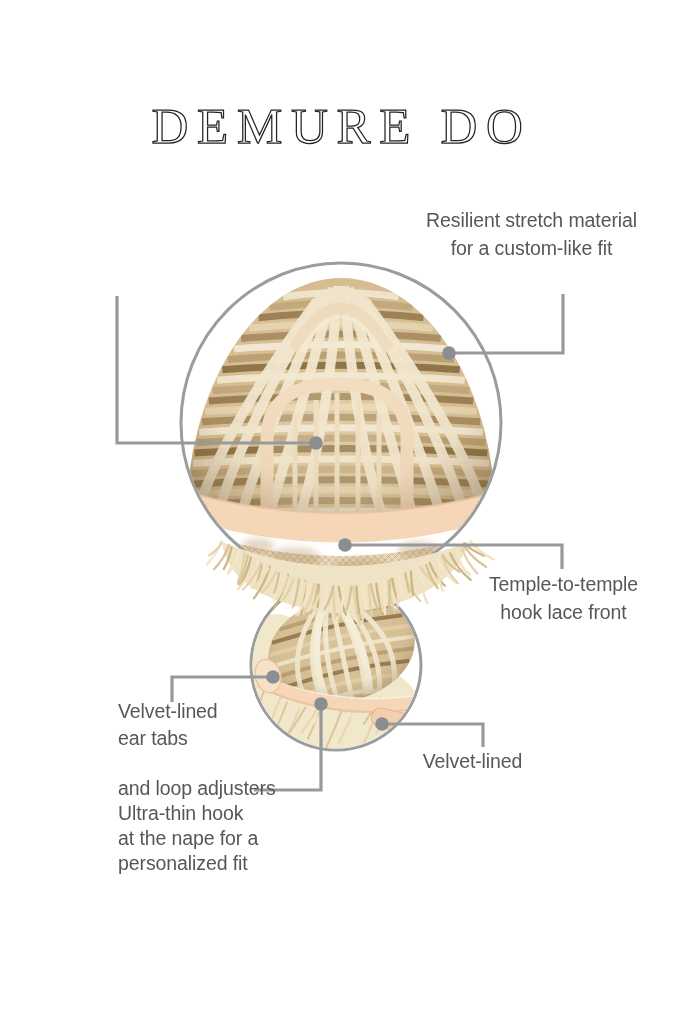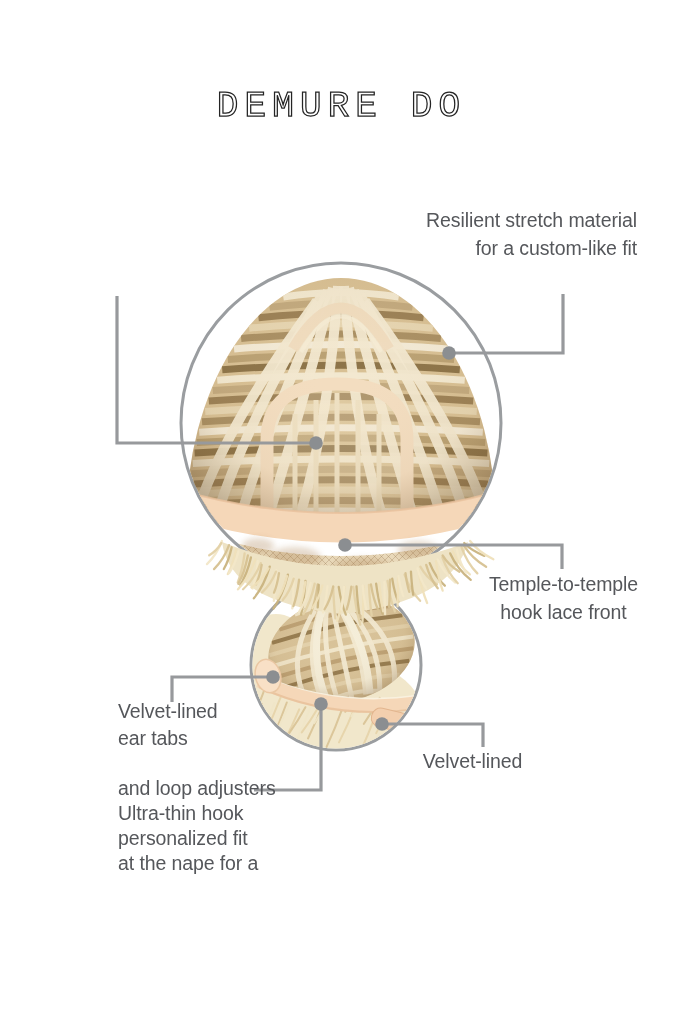--- a/index.html
+++ b/index.html
@@ -2,35 +2,35 @@
 <html><head>
 <meta charset="utf-8">
 <style>
   html,body{margin:0;padding:0;background:#ffffff;}
   body{width:683px;height:1024px;position:relative;overflow:hidden;
        font-family:"Liberation Sans",sans-serif;}
   #stage{position:absolute;inset:0;width:683px;height:1024px;}
   svg#art{position:absolute;left:0;top:0;}
 
   .title{
-    position:absolute;top:81px;left:0;right:0;text-align:center;
-    font-size:36px;line-height:52px;font-weight:400;
+    position:absolute;top:100px;left:0;right:0;text-align:center;
+    font-size:51px;line-height:52px;font-weight:400;
     letter-spacing:0.17em;color:#242424;white-space:nowrap;
-    font-family:Liberation Mono, monospace;
+    font-family:Liberation Serif, serif;
   }
   @supports ((-webkit-text-stroke:1px #000)){
     .title{color:transparent;-webkit-text-stroke:1.25px #242424;}
   }
 
   .label{position:absolute;color:#55575b;font-size:19.5px;line-height:26px;
          letter-spacing:-0.1px;}
   .label div{white-space:nowrap;}
 
   .lb-open     {top:237px;left:33px;width:180px;text-align:center;}
-  .lb-resilient{top:206px;right:46px;text-align:right;line-height:28px;}
+  .lb-resilient{top:206px;right:46px;text-align:center;line-height:28px;}
   .lb-temple   {top:570px;right:45px;text-align:center;line-height:28px;}
   .lb-eartabs  {top:698px;left:118px;text-align:left;line-height:27px;}
   .lb-hook     {top:776px;left:118px;text-align:left;line-height:25px;}
   .lb-nape     {top:748px;left:385px;width:175px;text-align:center;line-height:27px;}
 </style>
 </head>
 <body>
 
 <div id="stage">
 
@@ -286,21 +286,21 @@
   </div>
 
   <div class="label lb-eartabs">
     <div>Velvet-lined</div>
     <div>ear tabs</div>
   </div>
 
   <div class="label lb-hook">
     <div>and loop adjusters</div>
     <div>Ultra-thin hook</div>
+    <div>at the nape for a</div>
     <div>personalized fit</div>
-    <div>at the nape for a</div>
   </div>
 
   <div class="label lb-nape">
     <div>Velvet-lined</div>
   </div>
 
 </div>
 
 </body></html>

